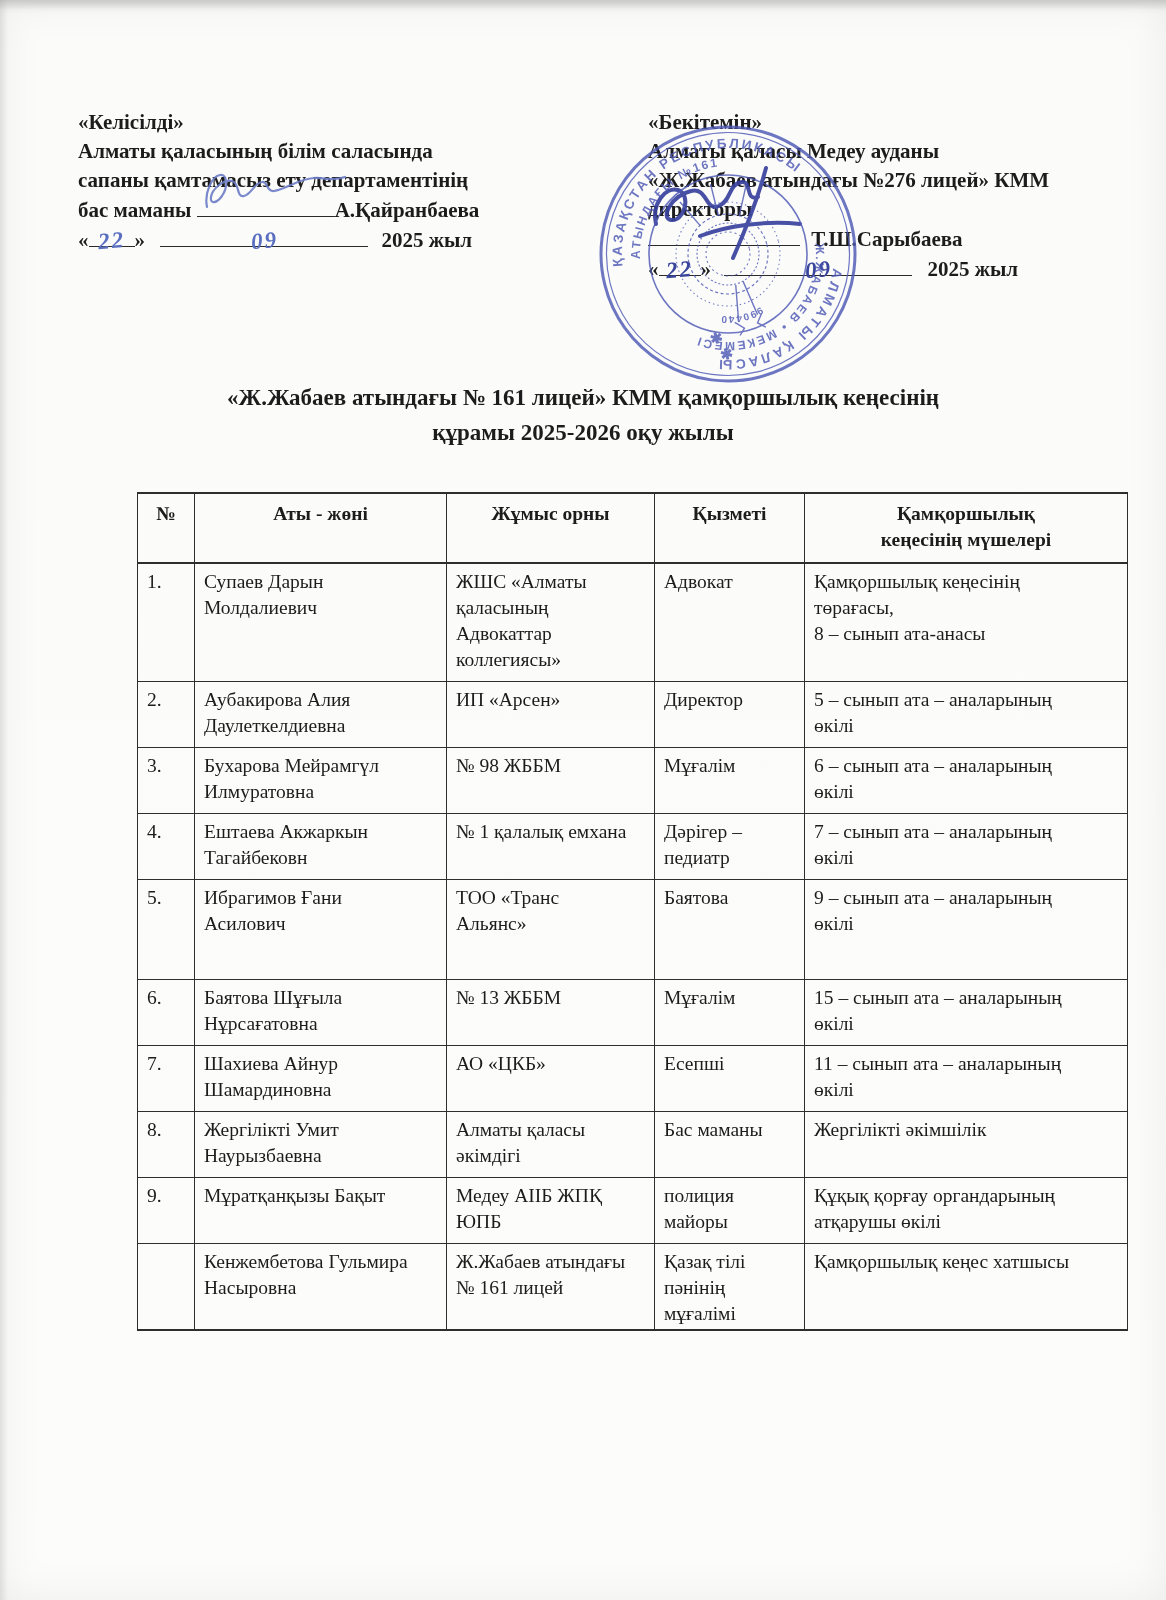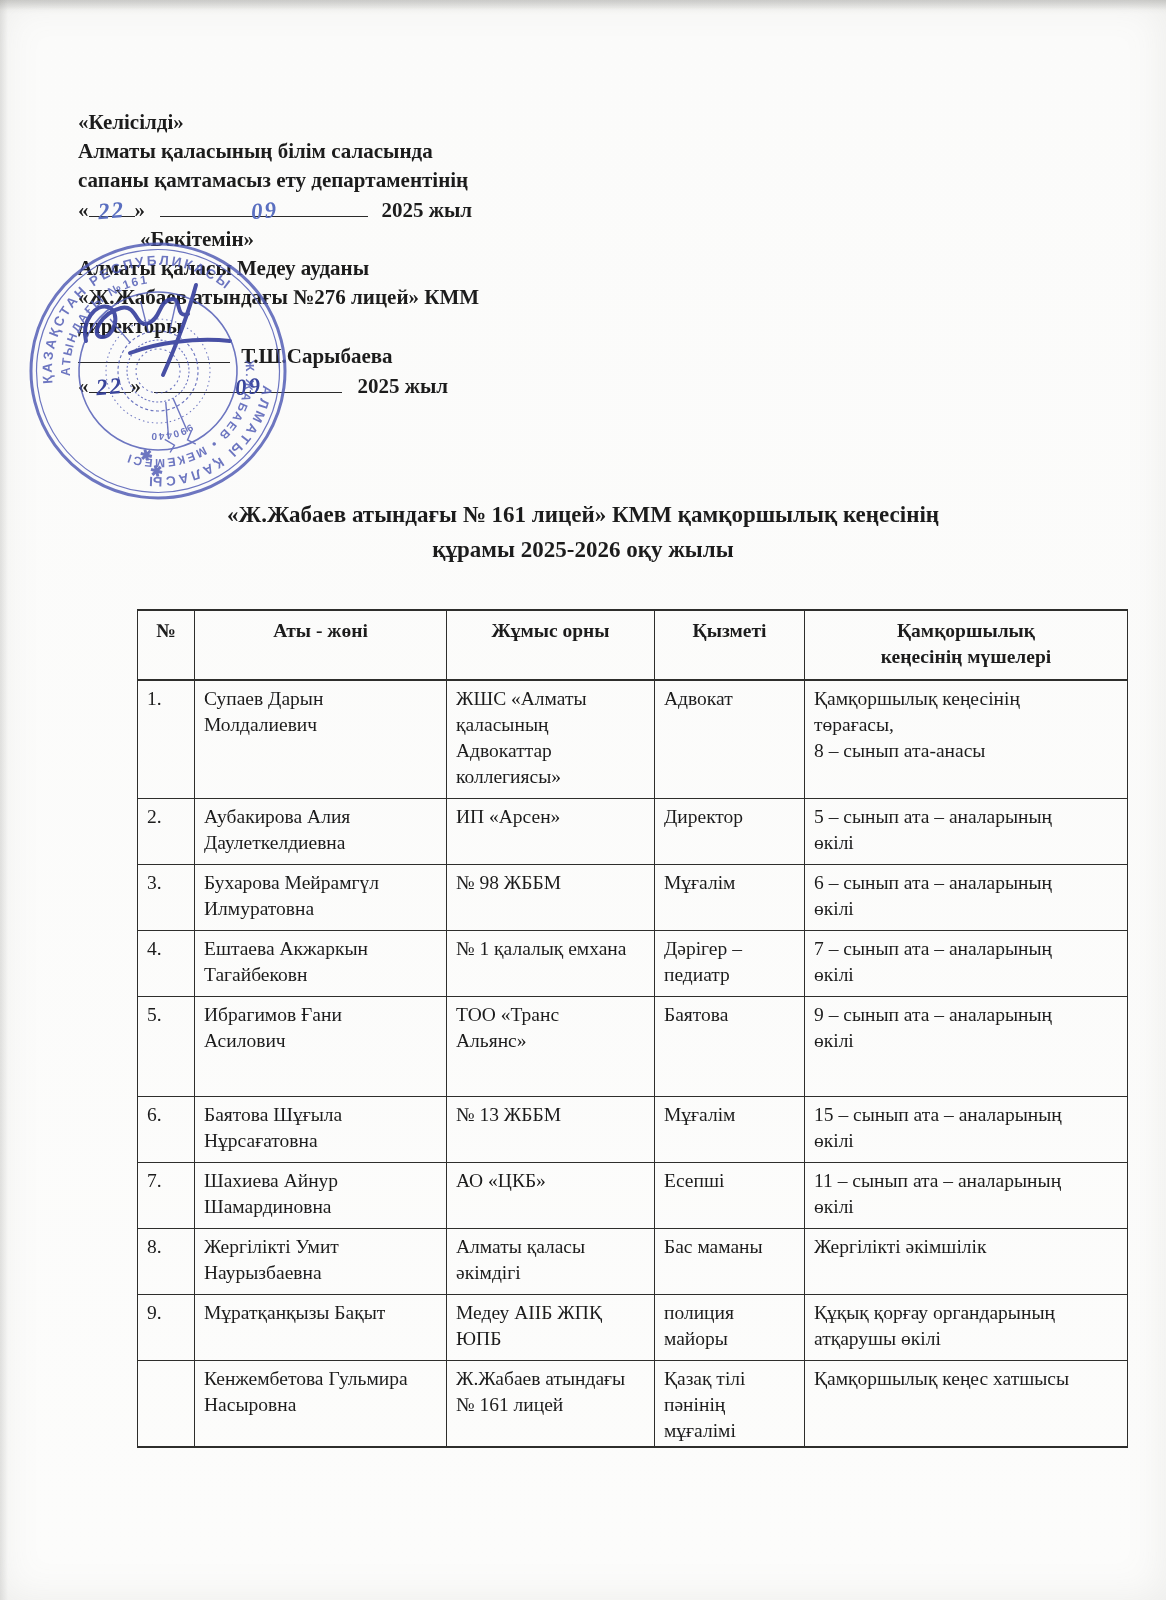--- a/index.html
+++ b/index.html
@@ -26,25 +26,24 @@
   }
 
   
   .approval-row{
     position:relative;
     display:flex;
     padding:108px 40px 0 78px;
     font-weight:bold;
     font-size:21px;
     line-height:29px;
-    flex-direction:column;
   }
   .approval-left{width:570px;flex:none;}
   .approval-right{width:478px;flex:none;position:relative;}
-  .approved-label{margin-left:62px;}
+  .approved-label{}
   .sig-row{white-space:nowrap;position:relative;}
   .uline{
     display:inline-block;
     border-bottom:1.6px solid #2a2a2a;
     height:1em;
     vertical-align:baseline;
     position:relative;
   }
   .hw{
     font-style:italic;
@@ -115,20 +114,30 @@
 <body style="--ink-light: #5a6fc0; --ink-dark: #3a459c;">
 
 <div class="page">
 
   <div class="approval-row">
 
     <div class="approval-left">
       <div>«Келісілді»</div>
       <div>Алматы қаласының білім саласында</div>
       <div>сапаны қамтамасыз ету департаментінің</div>
+      <div class="sig-row">
+        <span>бас маманы</span>
+        <span class="uline" style="width:138px;">
+          <svg class="sig-svg" style="left:4px;top:-26px;" width="150" height="46" viewBox="0 0 150 46">
+            <g fill="none" stroke="#6a7cc6" stroke-width="2.2" stroke-linecap="round" opacity="0.9">
+              <path d="M6 38 C3 24 11 7 19 6 C27 5 27 18 21 27 C16 34 9 36 10 28 C11 20 23 10 31 12 C39 14 35 29 43 27 C51 25 53 14 61 13 C67 12 65 23 73 22 C85 20 97 10 113 9 C123 8 130 13 144 8"></path>
+            </g>
+          </svg>
+        </span><span>А.Қайранбаева</span>
+      </div>
       <div class="sig-row">
         <span>«</span><span class="uline u-center" style="width:46px;"><span class="hw hw-light">22</span></span><span>»</span>
         <span class="uline u-center" style="width:208px;margin-left:10px;"><span class="hw hw-light">09</span></span>
         <span style="margin-left:8px;">2025 жыл</span>
       </div>
     </div>
 
     <div class="approval-right">
       <div class="approved-label">«Бекітемін»</div>
       <div>Алматы қаласы Медеу ауданы</div>

